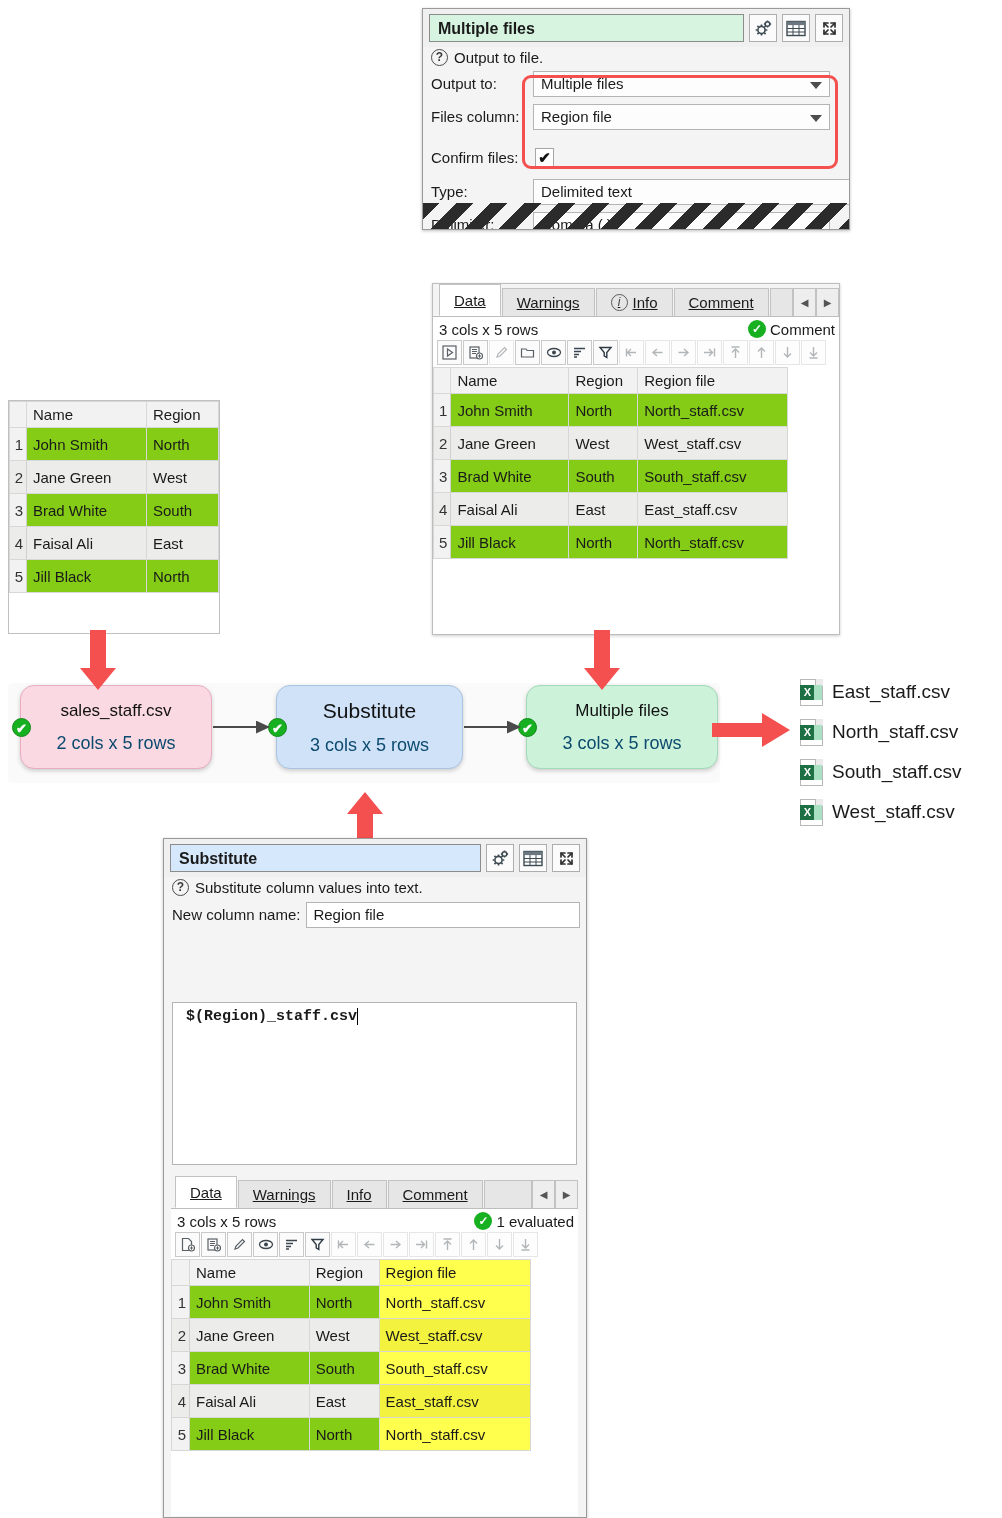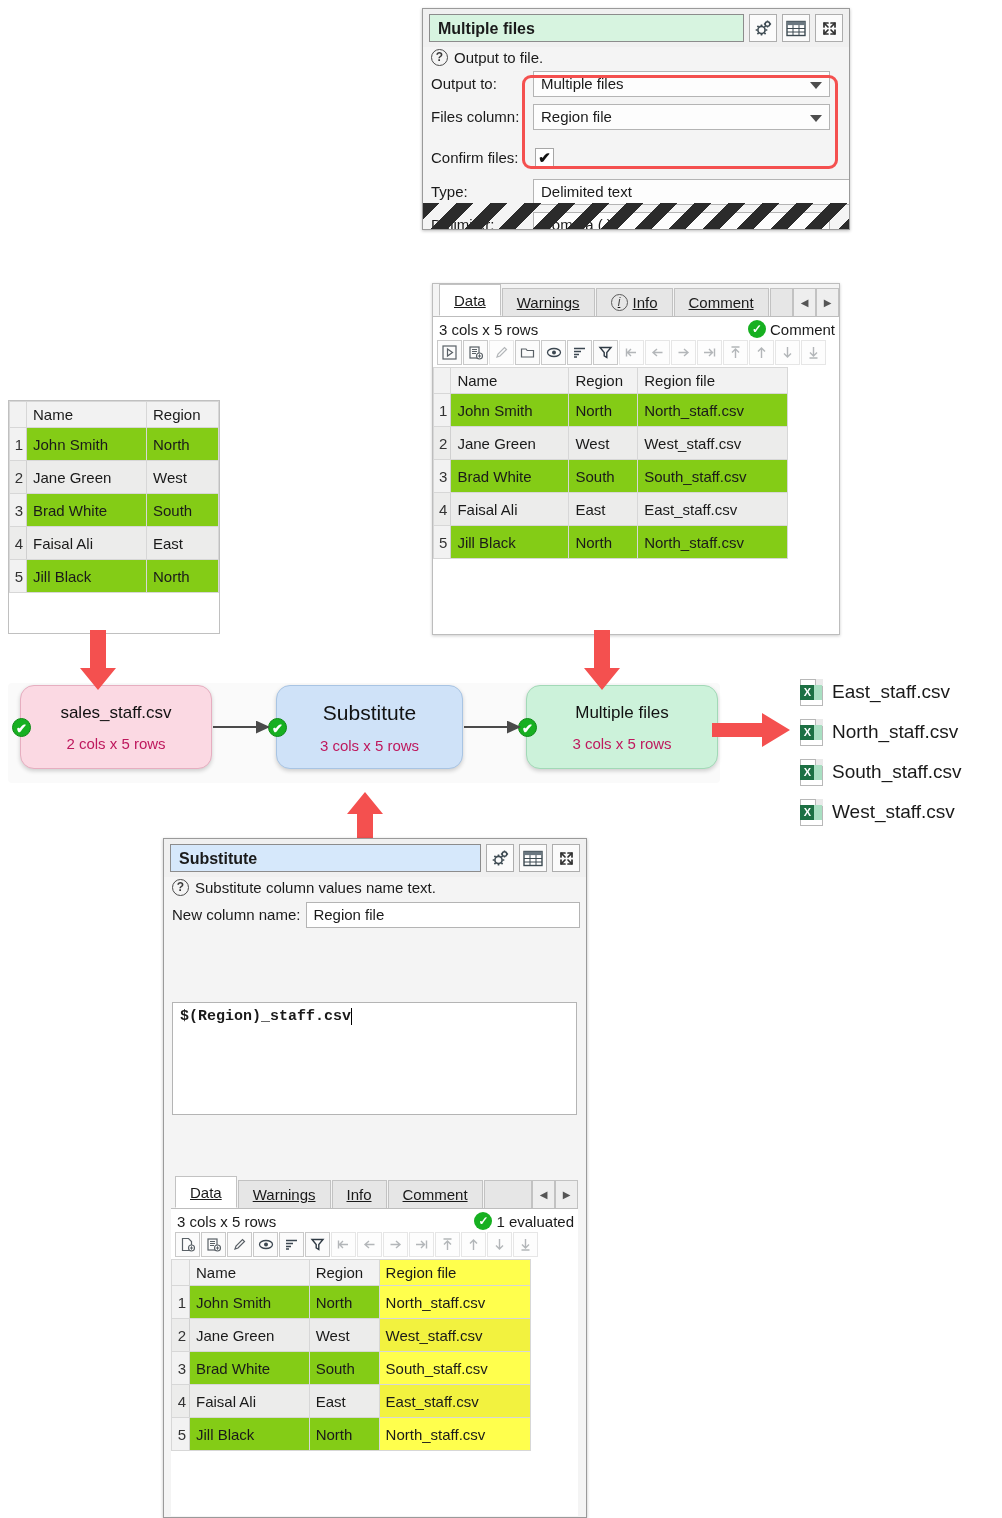--- a/index.html
+++ b/index.html
@@ -148,21 +148,21 @@
     border-radius:4px;
   }
   .node {
     position:absolute; border-radius:14px;
     border:1px solid #9fb0bb;
     box-shadow:0 2px 4px rgba(0,0,0,.18);
     display:flex; flex-direction:column; align-items:center; justify-content:center;
     font-size:16px; color:#111;
   }
   .node .nname { font-size:17px; }
-  .node .nsub { font-size:15px; color:#be185d; margin-top:12px; }
+  .node .nsub { font-size:18px; color:#0c4a6e; margin-top:12px; }
   .node .ntick {
     position:absolute; left:-9px; top:50%; margin-top:-9px;
     width:19px;height:19px;border-radius:50%;background:#17b021;color:#fff;
     font-size:13px;font-weight:bold;line-height:19px;text-align:center;
     border:1px solid #0e8a16;
   }
   .node.pink  { background:#fbd9e3; border-color:#e6aec0; }
   .node.blue  { background:#cfe2f8; border-color:#a8c4e3; }
   .node.green { background:#ccf2da; border-color:#a2d9b7; }
 
@@ -598,31 +598,31 @@
         <g stroke="#2f2f2f" stroke-width="1.7" fill="none" stroke-linecap="round">
           <path d="M8 4H4v4M11 4h4v4M8 15H4v-4M11 15h4v-4"></path>
           <path d="M4.4 4.4l3.6 3.6M14.6 4.4L11 8M4.4 14.6L8 11M14.6 14.6L11 11"></path>
         </g>
       </svg>
     </div>
   </div>
 
   <div class="helprow">
     <span class="qmark">?</span>
-    <span>Substitute column values name text.</span>
+    <span>Substitute column values into text.</span>
   </div>
 
   <div class="formrow" style="padding:2px 6px 0 8px;">
     <span class="lbl">New column name:</span>
     <div class="txtfield" style="flex:1; margin-left:6px;">Region file</div>
   </div>
 
 
-  <div class="abs" style="left:8px; top:163px; width:405px; height:113px; background:#fff;
-              border:1px solid #b4b4b4; padding:5px 7px;
+  <div class="abs" style="left:8px; top:163px; width:405px; height:163px; background:#fff;
+              border:1px solid #b4b4b4; padding:5px 13px;
               font-family:'Liberation Mono', monospace; font-size:15px; font-weight:bold;">
     <span>$(Region)_staff.csv</span><span style="border-left:1px solid #000;">&nbsp;</span>
   </div>
 
 
   <div class="abs" style="left:7px; top:337px; width:407px; height:340px; background:#fff; overflow:hidden;">
 
     <div class="tabstrip" style="padding-left:4px;">
       <div class="tab active">
         <span>Data</span>

